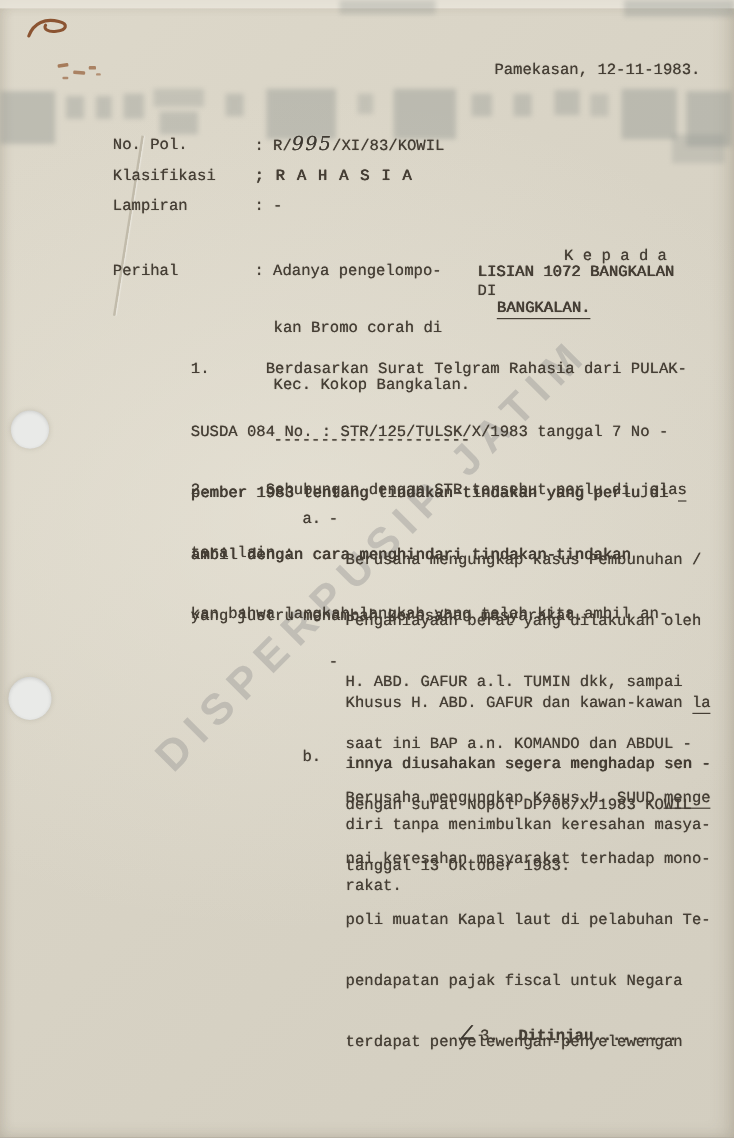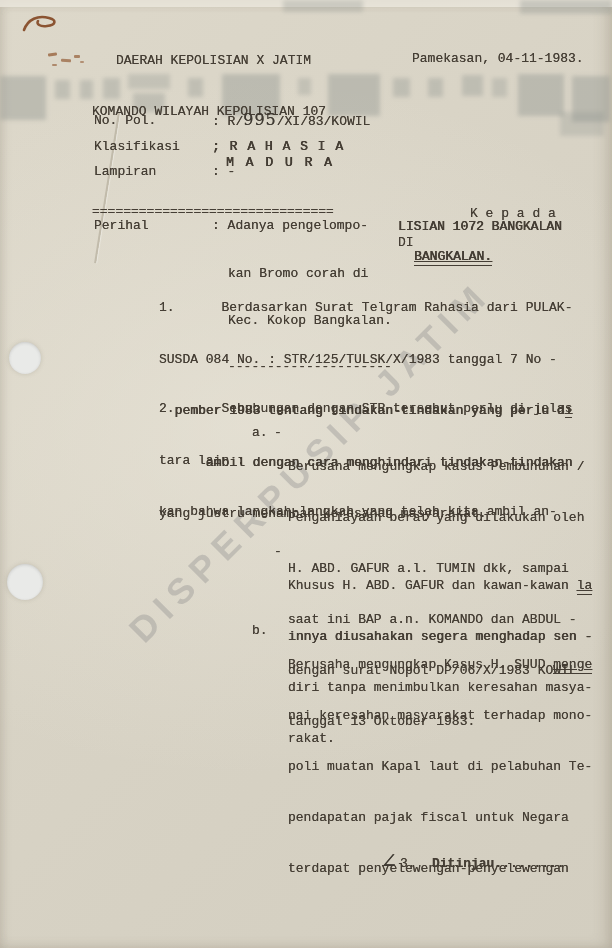--- a/index.html
+++ b/index.html
@@ -11,24 +11,24 @@
     box-shadow: inset -7px 0 14px rgba(90,80,60,.14), inset 0 5px 10px rgba(90,80,60,.10), inset 4px 0 10px rgba(90,80,60,.08);
     font-family:"Liberation Mono","DejaVu Sans Mono",monospace;
   }
   .tw{
     position:absolute;white-space:pre;color:#453e35;font-size:13px;line-height:17px;
     text-shadow:0 0 .6px rgba(64,56,44,.85);
   }
   .tw .line{white-space:pre;}
   .lh13 .line{line-height:13.5px;}
   .lh175 .line{line-height:17.5px;}
-  .heavy{text-shadow:.45px 0 0 currentColor,0 0 .6px rgba(64,56,44,.9);text-align:right;}
-  .u{border-bottom:1.4px solid #453e35;padding-bottom:.5px;text-decoration:underline;}
+  .heavy{text-shadow:.45px 0 0 currentColor,0 0 .6px rgba(64,56,44,.9);}
+  .u{border-bottom:1.4px solid #453e35;padding-bottom:.5px;}
   .hand{
-    font-family:"DejaVu Serif",serif;font-size:16px;color:#3f3a33;
+    font-family:"DejaVu Serif",serif;font-style:italic;font-size:16px;color:#3f3a33;
     letter-spacing:1px;text-shadow:0 0 .4px rgba(60,54,44,.8);
   }
   .watermark{
     position:absolute;left:310px;top:462px;transform:translate(-50%,-50%) rotate(-45deg);
     font-family:"Liberation Sans",sans-serif;font-size:36px;font-weight:bold;letter-spacing:8px;
     color:rgba(122,123,126,.30);white-space:nowrap;pointer-events:none;
   }
   .bleed{position:absolute;background:#8f948f;filter:blur(2px);}
   .hole{position:absolute;border-radius:50%;background:#e9eae8;
     box-shadow:inset 0 1px 3px rgba(70,70,70,.18),0 0 4px rgba(120,115,100,.25);}
@@ -71,27 +71,21 @@
     <path d="M2 17 C6 6 16 2 27 5 C35 7 34 12 25 13 C18 14 14 11 16 8" fill="none" stroke="#7c3d18" stroke-width="2.6" stroke-linecap="round" opacity="0.85"></path>
   </svg>
   <div class="speck" style="left:48px;top:53px;width:9px;height:3px;transform:rotate(-8deg);opacity:.65"></div>
   <div class="speck" style="left:61px;top:59px;width:10px;height:3px;transform:rotate(5deg);opacity:.6"></div>
   <div class="speck" style="left:74px;top:55px;width:6px;height:3px;opacity:.6"></div>
   <div class="speck" style="left:52px;top:64px;width:5px;height:2px;opacity:.55"></div>
   <div class="speck" style="left:80px;top:61px;width:4px;height:2px;opacity:.5"></div>
 
   <div class="watermark">DISPERPUSIP JATIM</div>
 
-  <div class="tw" style="left:92px;top:18px;">
-    <div class="line" style="margin-left:24px;">DAERAH KEPOLISIAN X JATIM</div>
-    <div class="line">KOMANDO WILAYAH KEPOLISIAN 107</div>
-    <div class="line heavy" style="margin-left:48px;letter-spacing:2px;">M A D U R A</div>
-    <div class="line" style="line-height:14px;">===============================</div>
-  </div>
-  <div class="tw" style="left:412px;top:50px;">Pamekasan, 04-11-1983.</div>
+  <div class="tw" style="left:412px;top:50px;">Pamekasan, 12-11-1983.</div>
 
   <div class="tw" style="left:94px;top:112px;">No. Pol.</div>
   <div class="tw" style="left:212px;top:111px;"><span>: R/</span><span class="hand">995</span><span>/XI/83/KOWIL</span></div>
 
   <div class="tw" style="left:94px;top:138px;">Klasifikasi</div>
   <div class="tw heavy" style="left:212px;top:138px;letter-spacing:1px;">; R A H A S I A</div>
 
   <div class="tw" style="left:94px;top:163px;">Lampiran</div>
   <div class="tw" style="left:212px;top:163px;">: -</div>
 

